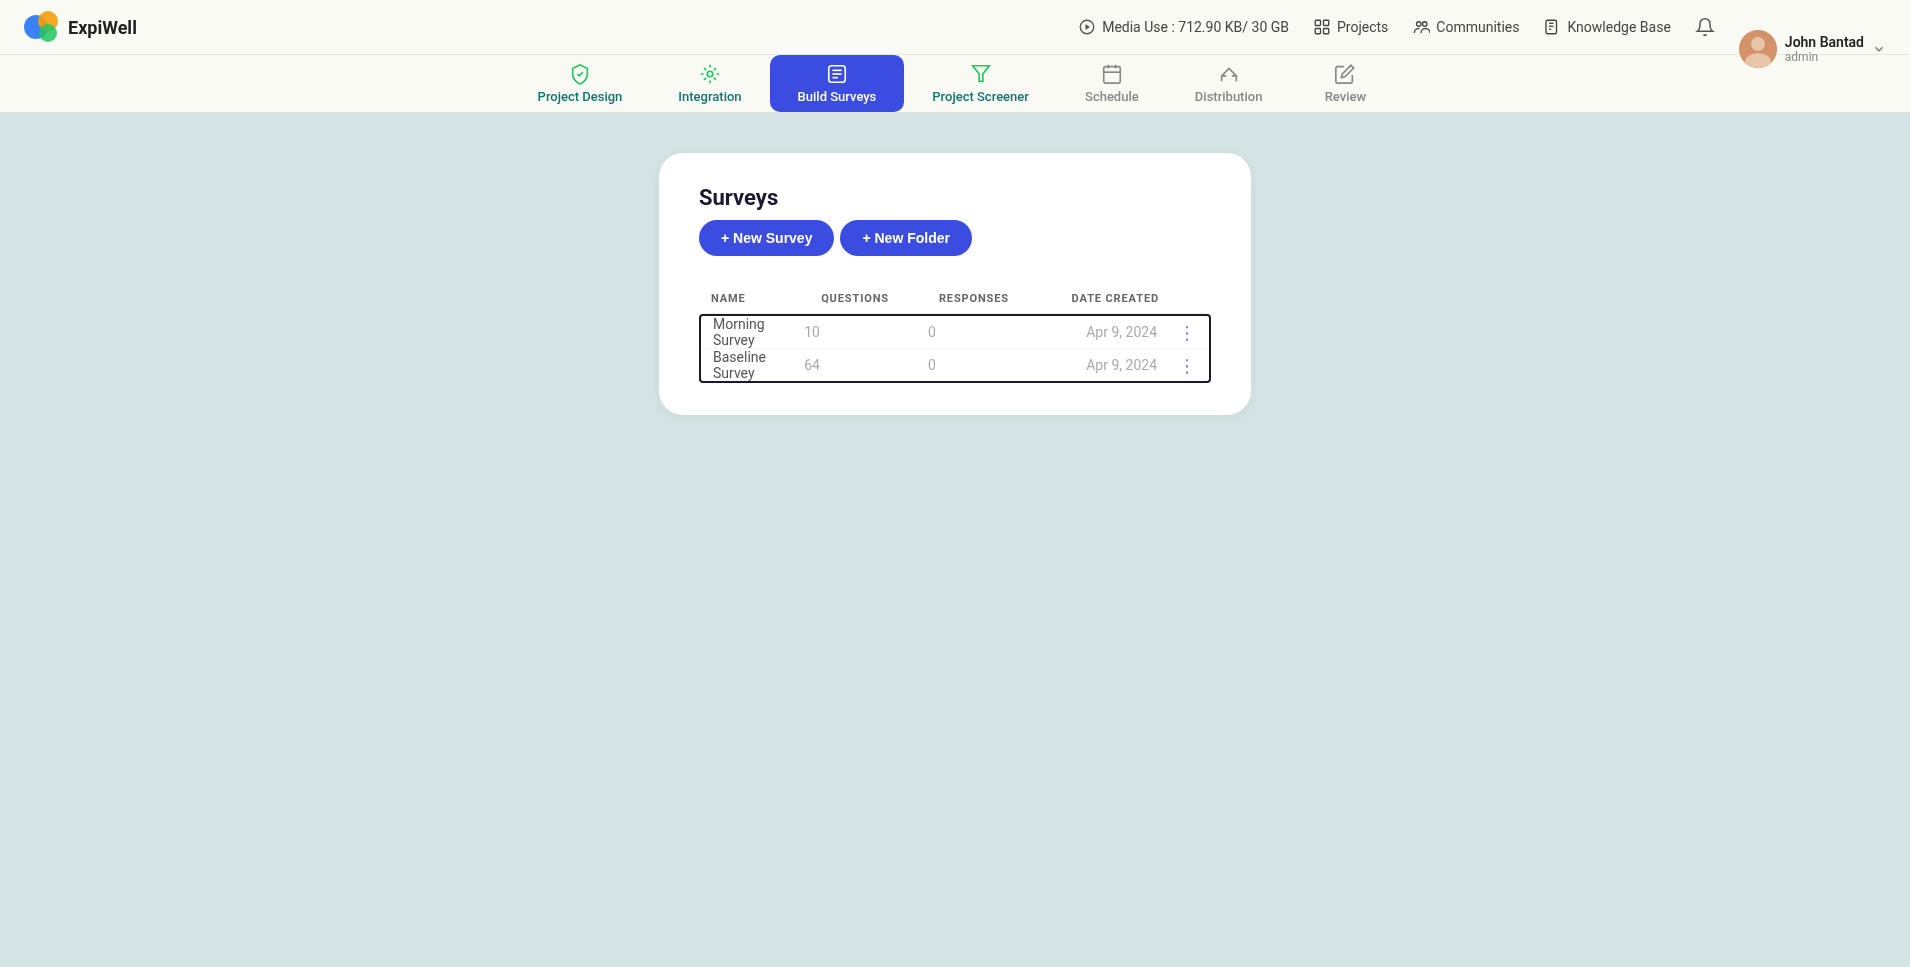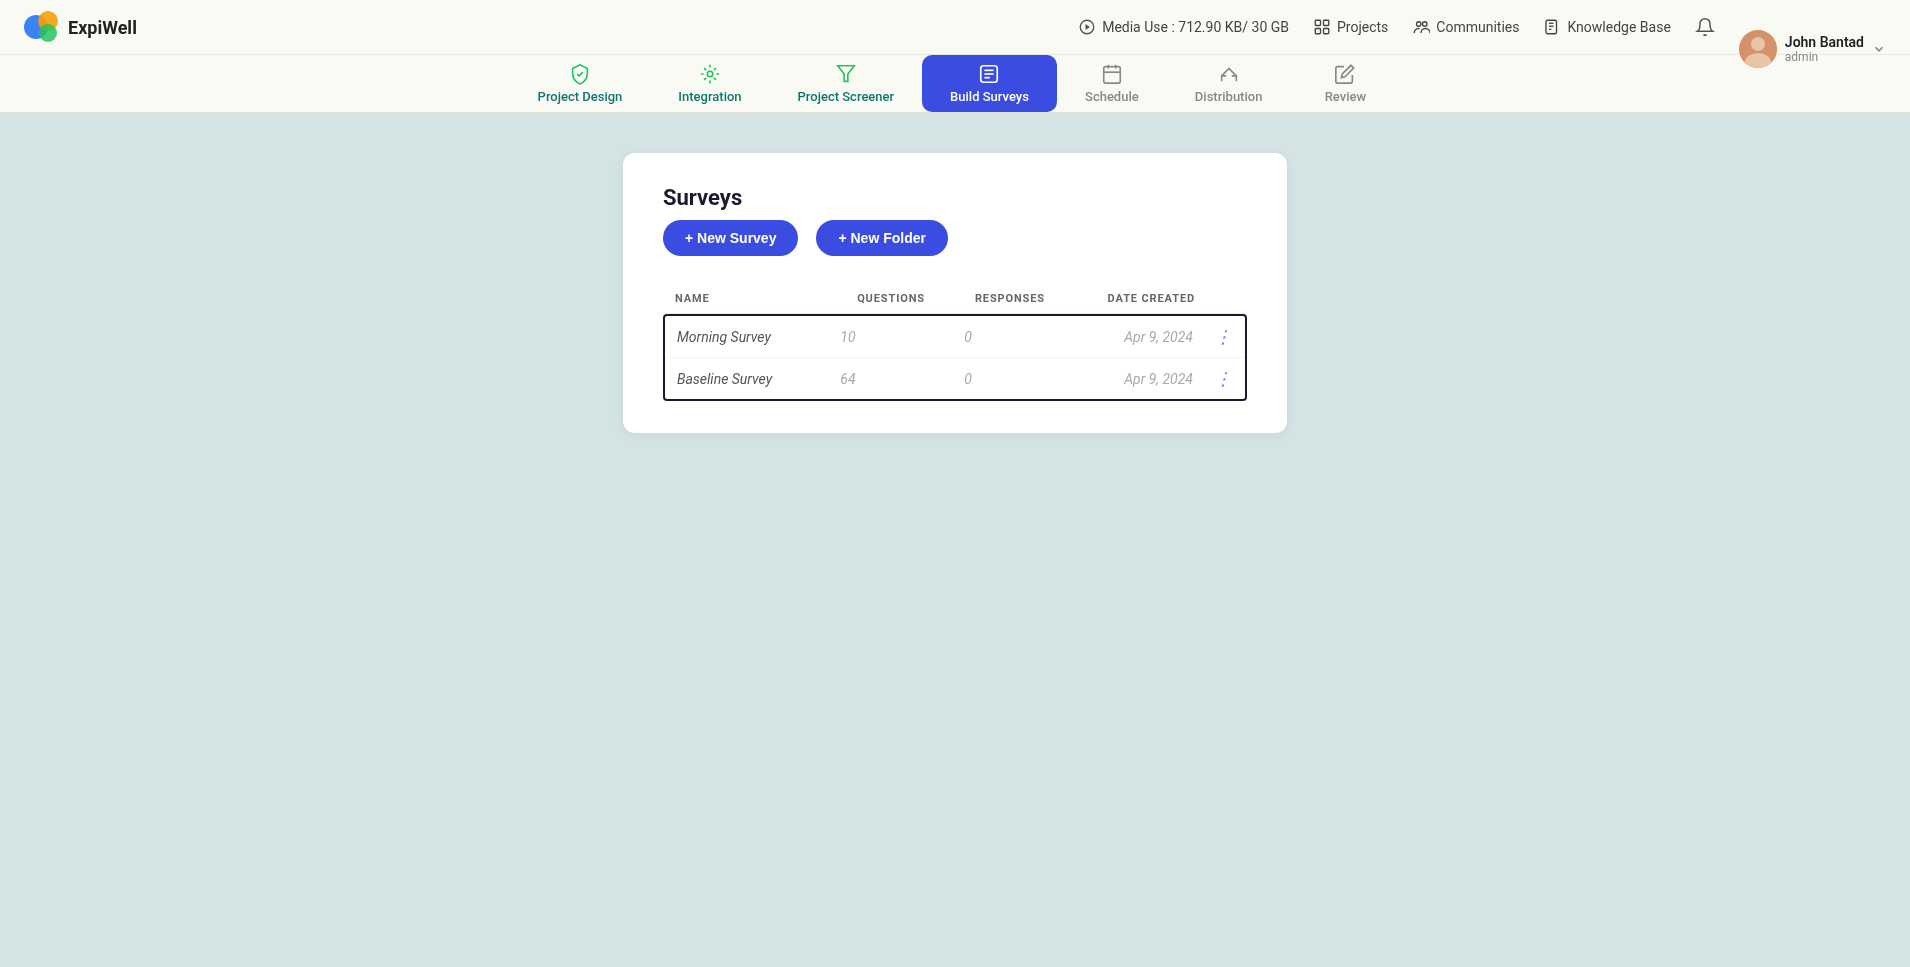--- a/index.html
+++ b/index.html
@@ -140,42 +140,42 @@
 
     
     .main-content {
       display: flex;
       justify-content: center;
       padding: 40px 20px;
     }
 
     .surveys-card {
       background: white;
-      border-radius: 12px;
+      border-radius: 24px;
       padding: 32px 40px;
-      width: 664px;
+      width: 592px;
       box-shadow: 0 2px 12px rgba(0,0,0,0.06);
     }
 
     .surveys-title {
       font-size: 22px;
       font-weight: 700;
       color: #1a1a2e;
       margin-bottom: 10px;
     }
 
     .surveys-subtitle {
       font-size: 14px;
       color: #999;
       margin-bottom: 24px;
     }
 
     .button-row {
       display: flex;
-      gap: 18px;
+      gap: 6px;
       margin-bottom: 28px;
     }
 
     .btn-primary {
       background: #3b4de0;
       color: white;
       border: none;
       border-radius: 24px;
       padding: 10px 22px;
       font-size: 14px;
@@ -205,24 +205,23 @@
     }
 
     .table-body {
       border: 2px solid #1a1a2e;
       border-radius: 4px;
     }
 
     .table-row {
       display: grid;
       grid-template-columns: 1fr 120px 120px 150px 40px;
-      padding: 10px 12px;
+      padding: 0 12px;
       align-items: center;
       border-bottom: 1px solid #f5f5f5;
-      font-style: italic;
     }
 
     .table-row:last-child {
       border-bottom: none;
     }
 
     .row-name {
       font-size: 14px;
       color: #555;
     }
@@ -347,35 +346,35 @@
 
   <div class="nav-tab green">
     <svg viewBox="0 0 24 24" stroke="#22c55e" fill="none" stroke-width="1.8">
       <circle cx="12" cy="12" r="3"></circle>
       <path d="M12 2v3M12 19v3M2 12h3M19 12h3"></path>
       <path d="M5.6 5.6l2.1 2.1M16.3 16.3l2.1 2.1M5.6 18.4l2.1-2.1M16.3 7.7l2.1-2.1"></path>
     </svg>
     <span class="tab-label">Integration</span>
   </div>
 
-  <div class="nav-tab green">
-    <svg viewBox="0 0 24 24" stroke="#22c55e" fill="none" stroke-width="1.8">
-      <polygon points="3,3 21,3 14,12 14,20 10,20 10,12"></polygon>
-    </svg>
-    <span class="tab-label">Project Screener</span>
-  </div>
-
   <div class="nav-tab active">
     <svg viewBox="0 0 24 24" stroke="white" fill="none" stroke-width="1.8">
       <rect x="3" y="3" width="18" height="18" rx="3"></rect>
       <line x1="7" y1="8" x2="17" y2="8"></line>
       <line x1="7" y1="12" x2="17" y2="12"></line>
       <line x1="7" y1="16" x2="13" y2="16"></line>
     </svg>
     <span class="tab-label">Build Surveys</span>
+  </div>
+
+  <div class="nav-tab green">
+    <svg viewBox="0 0 24 24" stroke="#22c55e" fill="none" stroke-width="1.8">
+      <polygon points="3,3 21,3 14,12 14,20 10,20 10,12"></polygon>
+    </svg>
+    <span class="tab-label">Project Screener</span>
   </div>
 
   <div class="nav-tab gray">
     <svg viewBox="0 0 24 24" stroke="#888" fill="none" stroke-width="1.8">
       <rect x="3" y="4" width="18" height="18" rx="2"></rect>
       <line x1="16" y1="2" x2="16" y2="6"></line>
       <line x1="8" y1="2" x2="8" y2="6"></line>
       <line x1="3" y1="10" x2="21" y2="10"></line>
     </svg>
     <span class="tab-label">Schedule</span>

